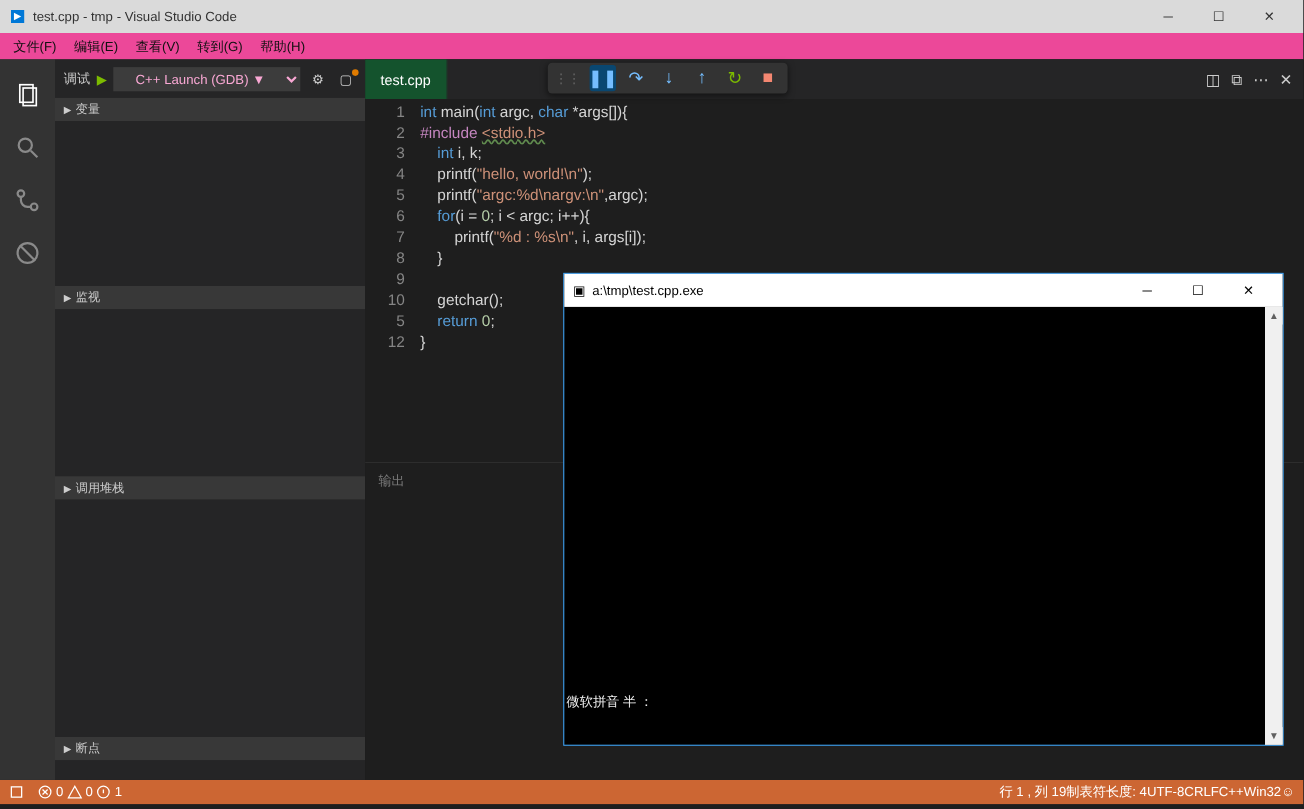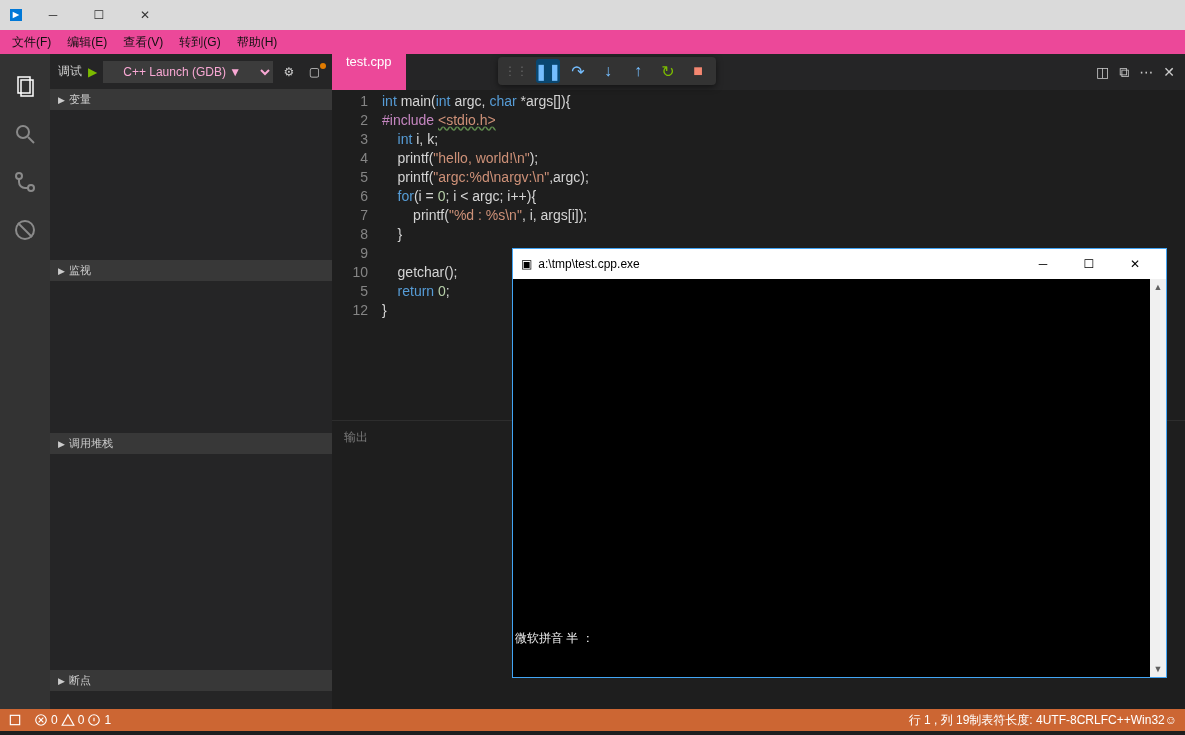--- a/index.html
+++ b/index.html
@@ -27,21 +27,21 @@
 .sidebar .conf-select { background:#3c3c3c; color:#f9a8d4; border:none; padding:2px 16px; font-size:12px; flex:1; height:22px;}
 .sidebar .icon-btn { color:#ccc; width:20px; display:flex; justify-content:center; position:relative;}
 .orange-dot{position:absolute; top:-2px; right:-2px; width:6px;height:6px;background:#e07b00;border-radius:50%;}
 .sidebar .section-hdr { background:#383838; padding:3px 8px; display:flex; align-items:center; gap:4px; color:#ccc; font-size:11px; }
 .sidebar .section-hdr .tri { font-size:9px; }
 .sidebar .section-body { flex:0 0 auto; }
 .sidebar .sb-body-vars{height:150px;} .sidebar .sb-body-watch{height:152px;} .sidebar .sb-body-call{height:216px;}
 
 .editor-area { flex:1; display:flex; flex-direction:column; background:#1e1e1e; }
 .tabs { height:36px; background:#252526; display:flex; align-items:center; }
-.tab { height:36px; background:#ec4899; color:#fff; display:flex; align-items:flex-start; padding:0 14px; font-size:13px; border-right:1px solid #252526;}
+.tab { height:36px; background:#14532d; color:#fff; display:flex; align-items:center; padding:0 14px; font-size:13px; border-right:1px solid #252526;}
 .tabs .tab-actions { margin-left:auto; display:flex; align-items:center; gap:10px; padding-right:10px; color:#ccc; }
 .tabs .tab-actions span{font-size:14px;}
 
 .code { flex:0 0 auto; height:330px; display:flex; font-family:Consolas,monospace; font-size:14px; line-height:19px; padding-top:2px;}
 .gutter { width:50px; text-align:right; padding-right:14px; color:#858585; }
 .gutter .ln { height:19px; }
 .src { color:#d4d4d4; }
 .src .line{ height:19px; white-space:pre; }
 .kw{color:#569cd6;} .str{color:#ce9178;} .inc{color:#c586c0;} .hdr{color:#ce9178;text-decoration:underline wavy #608b4e;} .green{color:#b5cea8;}
 
@@ -68,20 +68,21 @@
 .cw-scroll .cws-up,.cw-scroll .cws-dn{height:16px;background:#f0f0f0;color:#606060;display:flex;align-items:center;justify-content:center;font-size:9px;}
 </style>
 </head>
 <body>
 
 <div class="titlebar">
   <svg class="vs-icon" viewBox="0 0 24 24">
       <path fill="#0078d7" d="M3 3h18v18H3z"></path>
       <path fill="#fff" d="M7 7l10 5-10 5z"></path>
     </svg>
+  <span class="title">test.cpp - tmp - Visual Studio Code</span>
   <div class="win-btn">─</div>
   <div class="win-btn">☐</div>
   <div class="win-btn">✕</div>
 </div>
 
 <div class="menubar">
   <span class="menu-item">文件(F)</span>
   <span class="menu-item">编辑(E)</span>
   <span class="menu-item">查看(V)</span>
   <span class="menu-item">转到(G)</span>

